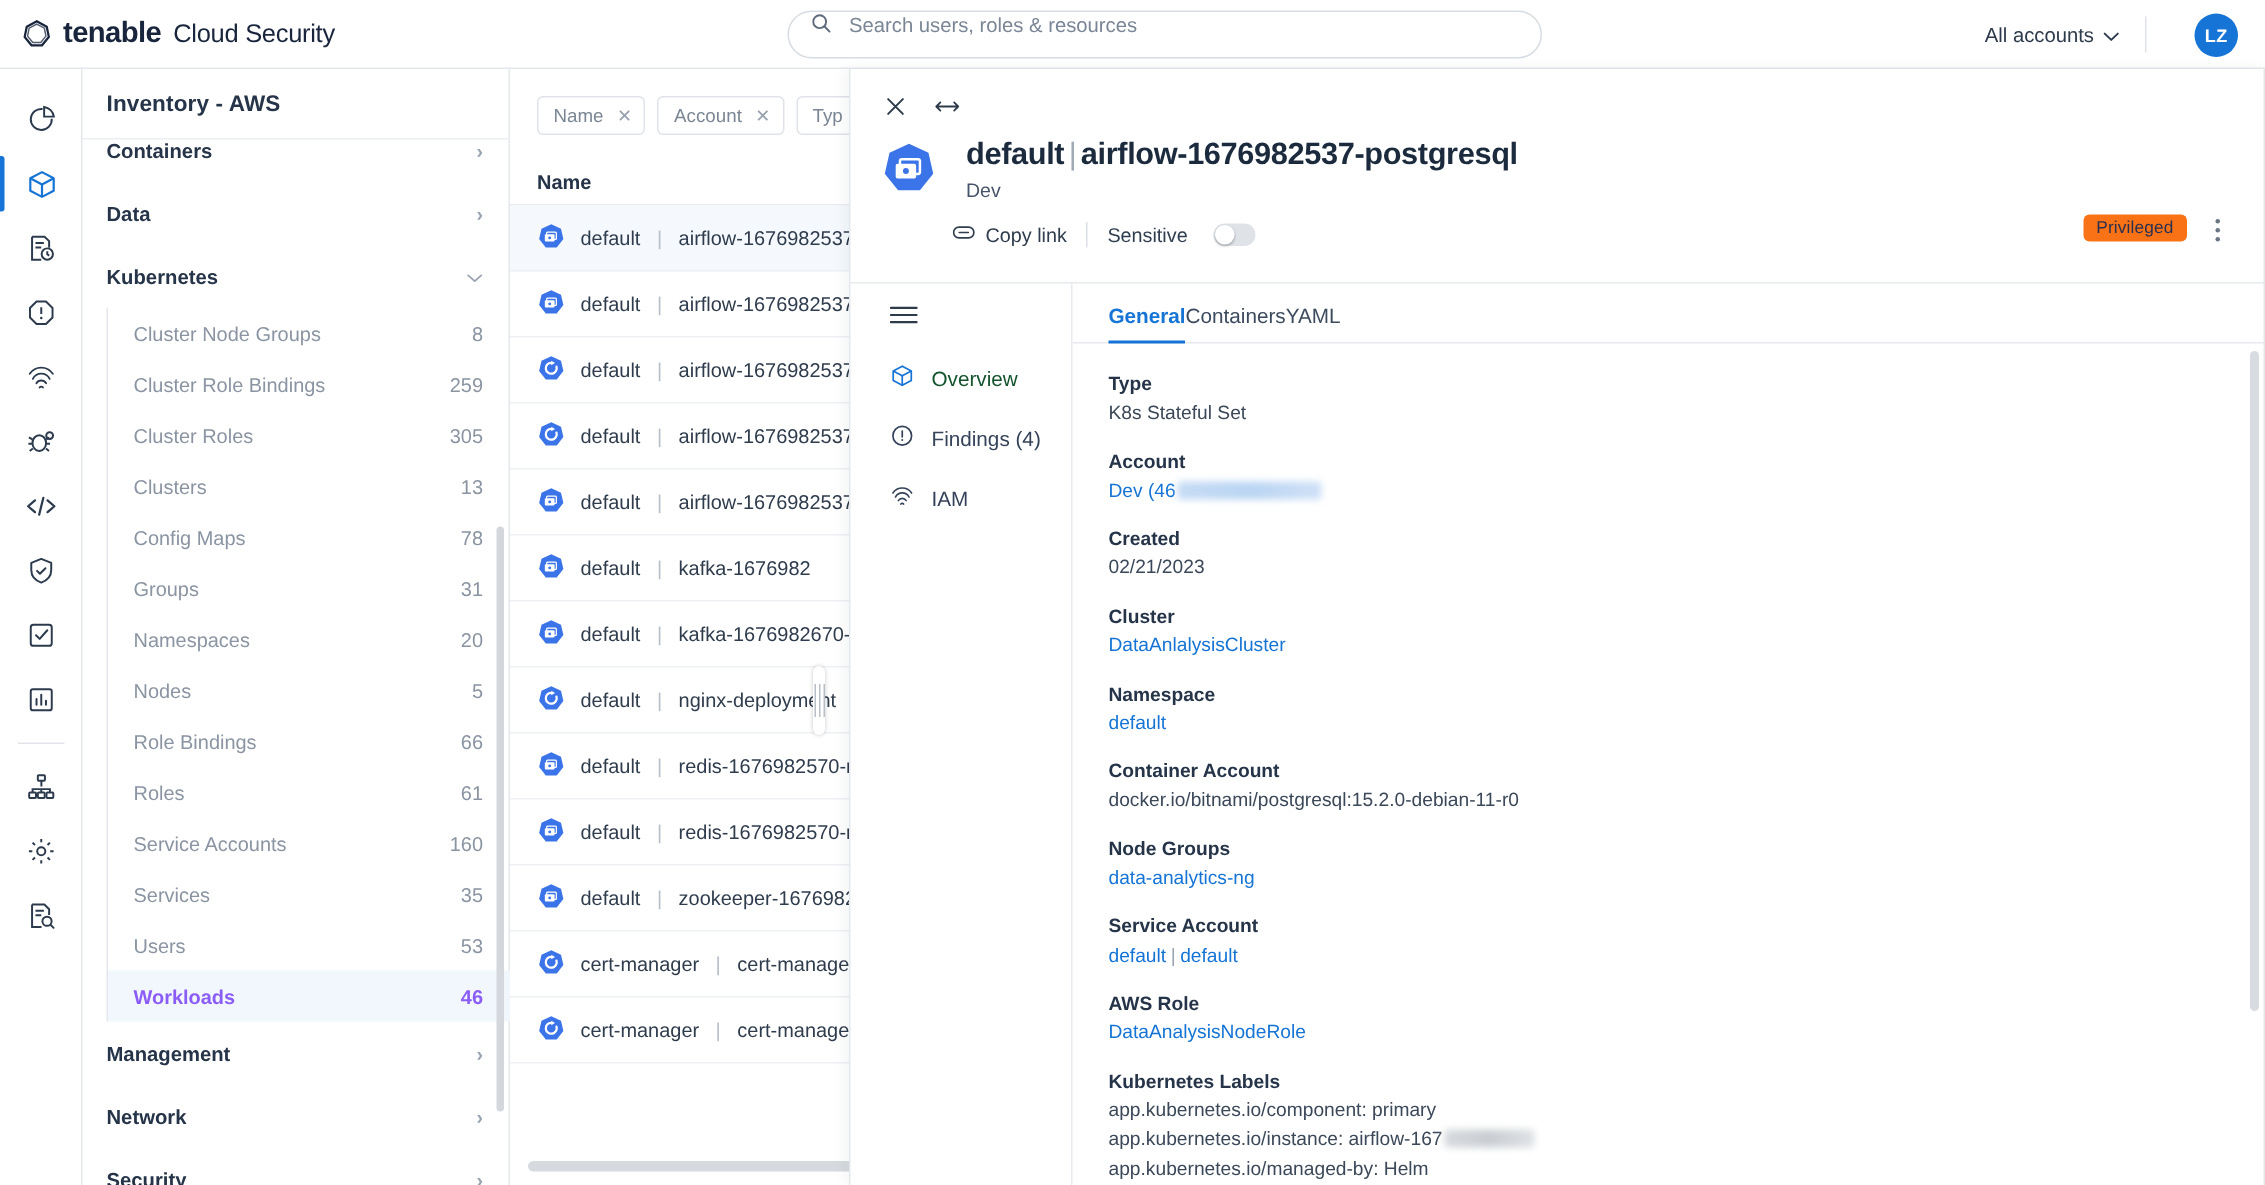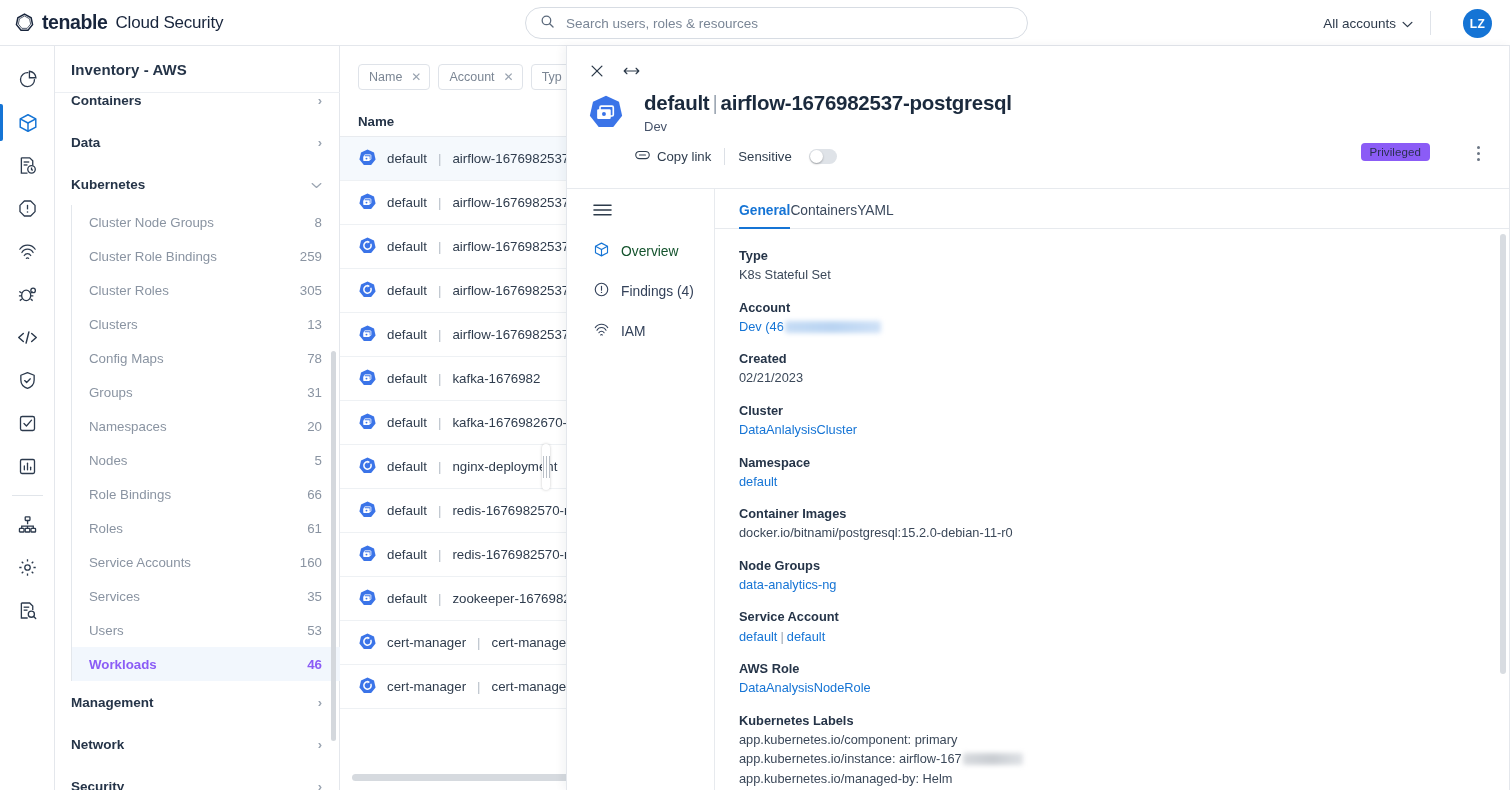--- a/index.html
+++ b/index.html
@@ -29,21 +29,21 @@
   }
   .brand-sub {
     font-size: 17px; font-weight: 400; color: #18253c;
     letter-spacing: -0.2px; line-height: 1; margin-left: 1px;
   }
   .search-wrap {
     position: absolute; left: 525px; top: 7px; width: 503px; height: 32px;
   }
   .search-box {
     width: 100%; height: 32px; border: 1px solid #d7dce3; border-radius: 16px;
-    background: #fff; display: flex; align-items: center; padding: 0 14px; gap: 9px;
+    background: #fff; display: flex; align-items: flex-start; padding: 0 14px; gap: 9px;
   }
   .search-box svg { flex: 0 0 auto; }
   .search-input {
     border: none; outline: none; flex: 1; font-size: 13.5px;
     color: #4a5568; font-family: "Liberation Sans", sans-serif; background: transparent;
   }
   .search-input::placeholder { color: #7a8696; }
   .acct-select {
     position: absolute; right: 97px; top: 0; height: 46px;
     display: flex; align-items: center; gap: 6px; cursor: pointer;
@@ -166,22 +166,22 @@
   .drawer-headrow { display: flex; align-items: flex-start; padding: 11px 0 0 20px; }
   .head-badge { width: 38px; height: 38px; flex: 0 0 auto; margin-top: 1px; }
   .head-text { margin-left: 19px; }
   .head-title {
     font-size: 20.5px; font-weight: 700; color: #1b2a3d;
     letter-spacing: -0.25px; line-height: 1.12;
   }
   .head-title .bar { color: #9fa9b5; font-weight: 400; margin: 0 3px; }
   .head-sub { margin-top: 4px; font-size: 13px; color: #46536a; }
   .priv-badge {
-    position: absolute; right: 80px; top: 97px;
-    background: #8b5cf6; color: #2a3050; border-radius: 4px;
+    position: absolute; right: 52px; top: 97px;
+    background: #f97316; color: #2a3050; border-radius: 4px;
     padding: 3px 9px; font-size: 11.5px; font-weight: 400; letter-spacing: .1px;
   }
   .kebab {
     position: absolute; right: 22px; top: 96px; width: 20px; height: 22px;
     display: flex; flex-direction: column; align-items: center; justify-content: center;
     gap: 3px; cursor: pointer;
   }
   .kebab i { width: 3px; height: 3px; border-radius: 50%; background: #6b7684; display: block; }
   .subactions {
     display: flex; align-items: center; gap: 13px; padding: 14px 0 0 68px;
@@ -819,21 +819,21 @@
           </div>
           <div class="field">
             <div class="f-label">Cluster</div>
             <div class="f-value link">DataAnlalysisCluster</div>
           </div>
           <div class="field">
             <div class="f-label">Namespace</div>
             <div class="f-value link">default</div>
           </div>
           <div class="field">
-            <div class="f-label">Container Images</div>
+            <div class="f-label">Container Account</div>
             <div class="f-value">docker.io/bitnami/postgresql:15.2.0-debian-11-r0</div>
           </div>
           <div class="field">
             <div class="f-label">Node Groups</div>
             <div class="f-value link">data-analytics-ng</div>
           </div>
           <div class="field">
             <div class="f-label">Service Account</div>
             <div class="f-value link">
               <span>default</span><span class="pipe">|</span><span>default</span>

